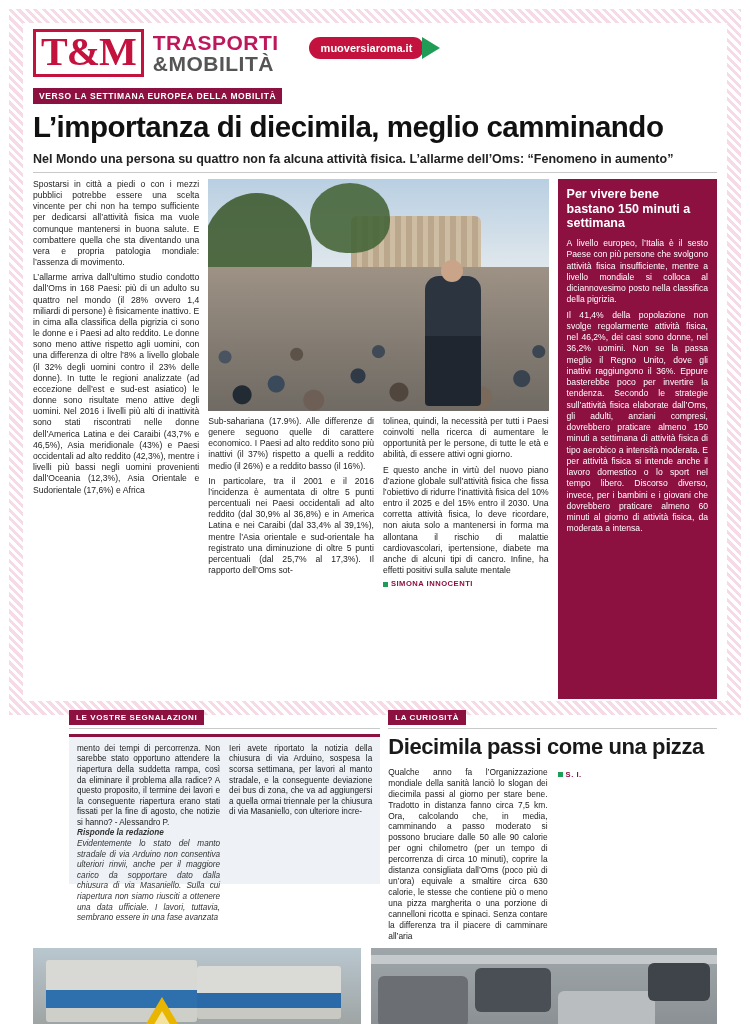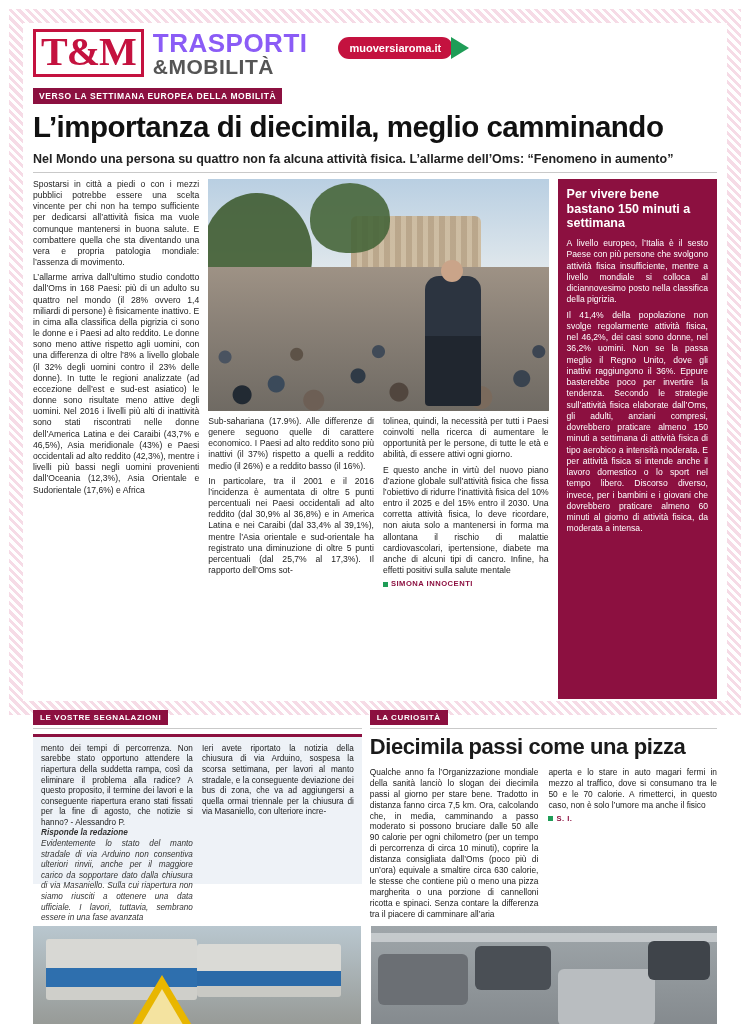--- a/index.html
+++ b/index.html
@@ -44,21 +44,21 @@
     border:3px solid #c4123f;
     padding:0px 5px 2px 5px;
     line-height:40px;
   }
   .tm-words {
     margin-left:9px;
     font-weight:bold;
     line-height:1.0;
     color:#4a4a4a;
   }
-  .tm-words .l1 { font-size:26px; letter-spacing:0.5px; color:#8b5cf6; }
+  .tm-words .l1 { font-size:21px; letter-spacing:0.5px; color:#be185d; }
   .tm-words .l2 { font-size:21px; letter-spacing:0.5px; color:#555; }
   .site-badge {
     margin-left:30px; margin-top:8px;
     display:flex; align-items:center;
   }
   .site-pill {
     background:#c4123f; color:#fff;
     font-size:11px; font-weight:bold;
     padding:5px 12px 5px 12px;
     border-radius:11px;
@@ -194,21 +194,21 @@
   .byline {
     font-size:7.6px; font-weight:bold; letter-spacing:0.5px;
     color:#8c1040; margin-top:3px; text-transform:uppercase;
   }
   .byline .sq {
     display:inline-block; width:5px; height:5px; background:#1f9d57;
     margin-right:3px; vertical-align:middle;
   }
 
   
-  .bottom { display:flex; gap:8px; margin-top:7px; }
+  .bottom { display:flex; gap:8px; margin-top:7px;margin-left:36px; }
   .bl { width:337px; }
   .br { width:356px; }
 
   .sec-label {
     background:#8c1040; color:#fff; font-size:8px; font-weight:bold;
     letter-spacing:0.6px; padding:3px 7px; display:inline-block;
   }
   .sec-rule { height:1px; background:#c9c9c9; margin:3px 0 5px 0; }
 
   .letters {
@@ -374,21 +374,20 @@
 
         <div class="br">
           <span class="sec-label">LA CURIOSITÀ</span>
           <div class="sec-rule"></div>
           <h2 class="curio">Diecimila passi come una pizza</h2>
           <div class="curio-cols">
             <div class="cc">
               <p>Qualche anno fa l’Organizzazione mondiale della sanità lanciò lo slogan dei diecimila passi al giorno per stare bene. Tradotto in distanza fanno circa 7,5 km. Ora, calcolando che, in media, camminando a passo moderato si possono bruciare dalle 50 alle 90 calorie per ogni chilometro (per un tempo di percorrenza di circa 10 minuti), coprire la distanza consigliata dall’Oms (poco più di un’ora) equivale a smaltire circa 630 calorie, le stesse che contiene più o meno una pizza margherita o una porzione di cannelloni ricotta e spinaci. Senza contare la differenza tra il piacere di camminare all’aria</p>
             </div>
             <div class="cc">
-              <p>aperta e lo stare in auto magari fermi in mezzo al traffico, dove si consumano tra le 50 e le 70 calorie. A rimetterci, in questo caso, non è solo l’umore ma anche il fisico</p>
               <div class="byline">
                 <span class="sq"></span><span class="sig-si">S. I.</span>
               </div>
             </div>
           </div>
         </div>
       </div>
 
       <div class="bottom-photos">
         <div class="ph-left">

